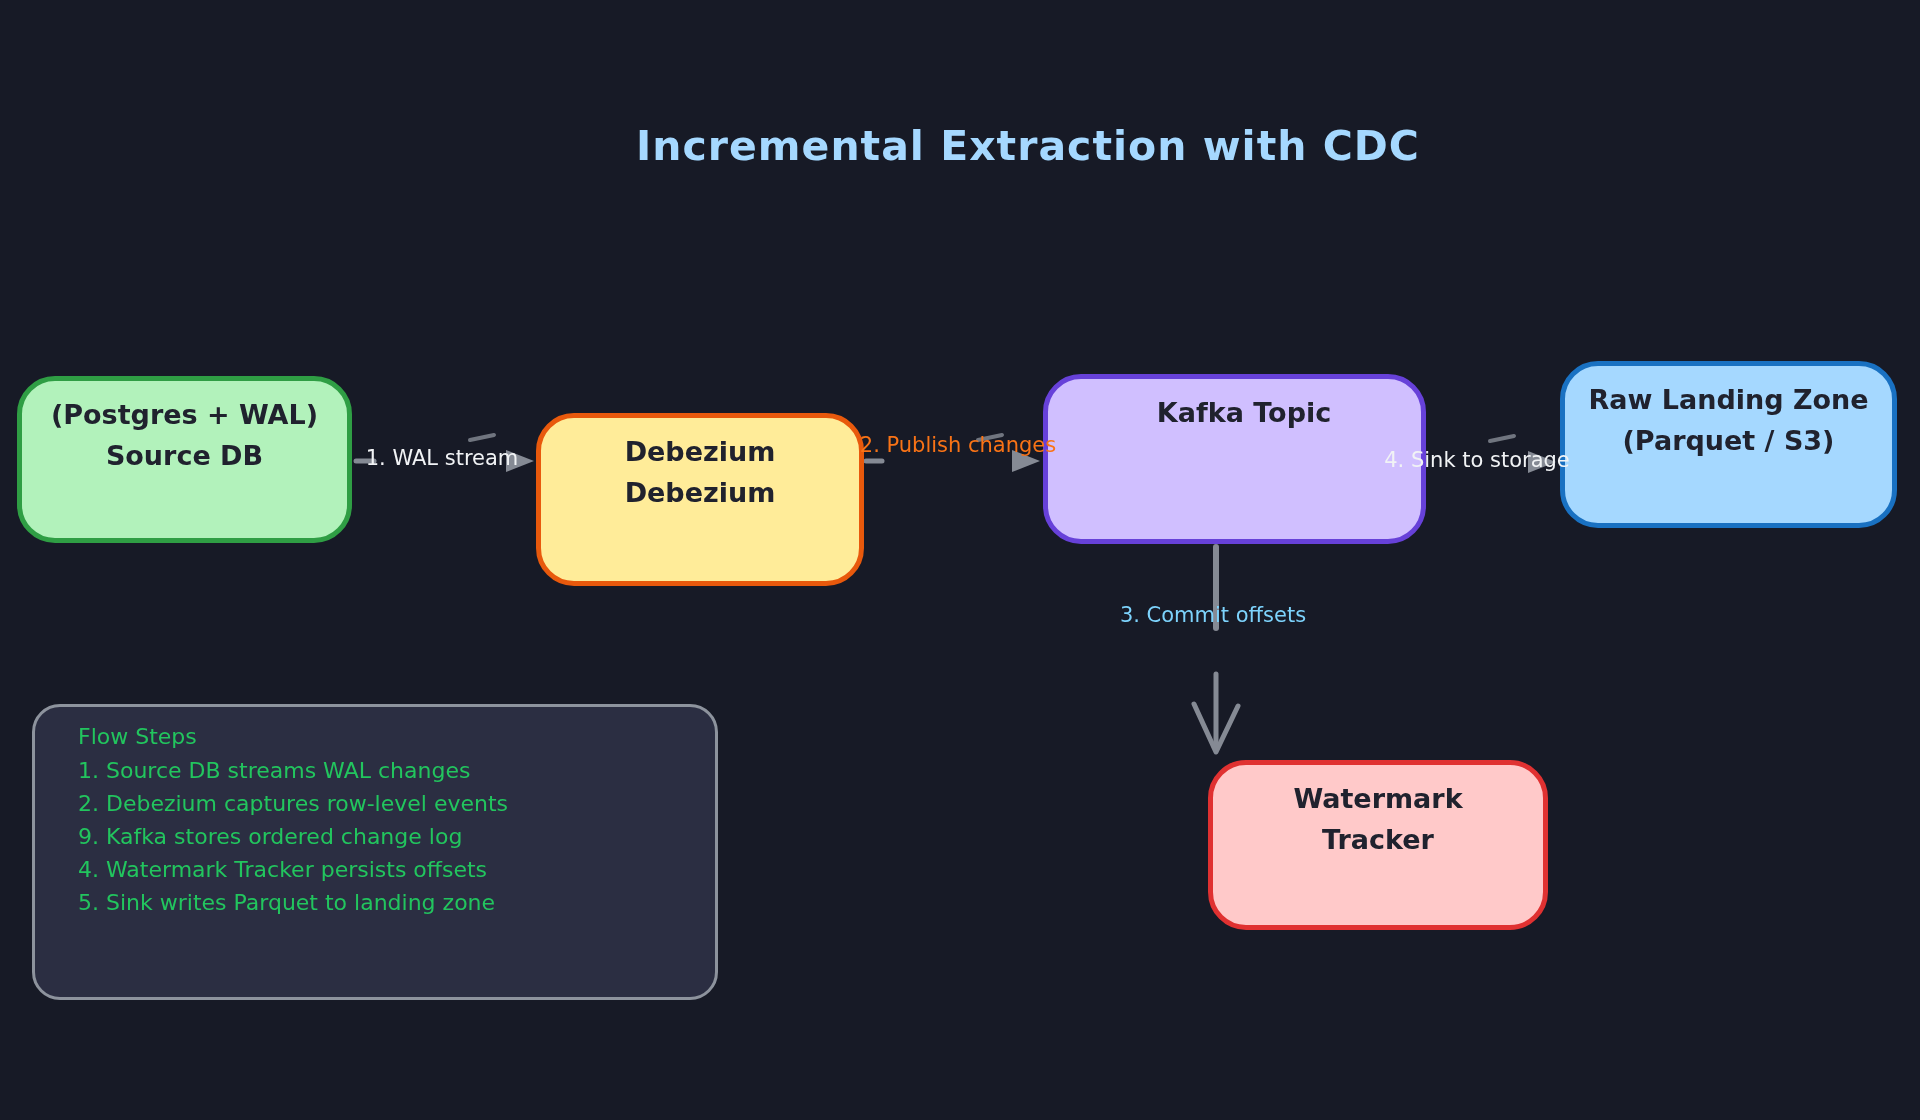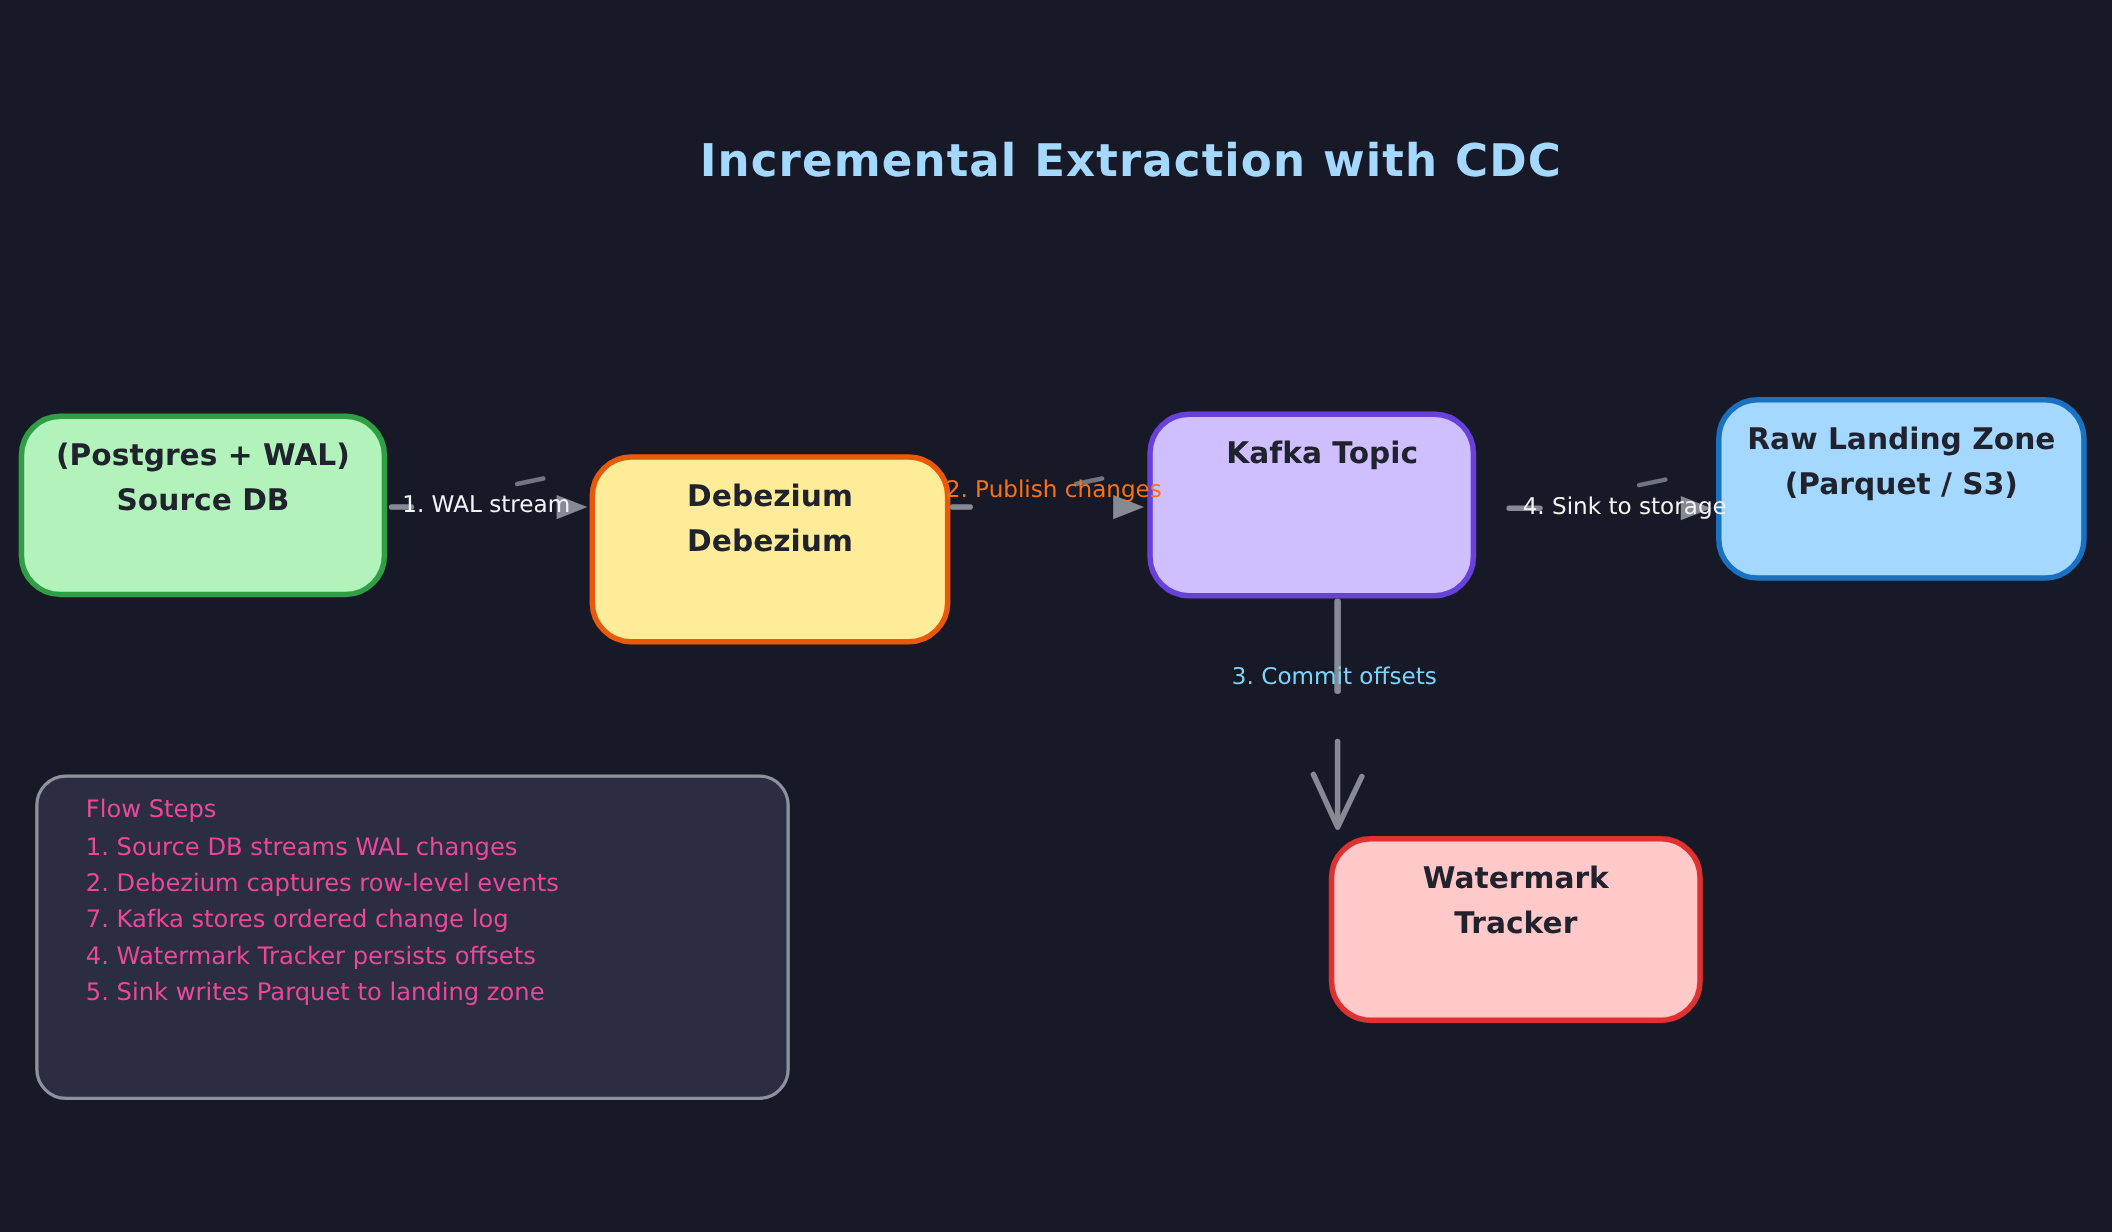--- a/index.html
+++ b/index.html
@@ -29,21 +29,21 @@
   .panel-heading{font-size:22px;line-height:34px;white-space:nowrap;}
   .panel-item{font-size:22px;line-height:33px;white-space:nowrap;}
   .edge-label{
     position:absolute;transform:translateX(-50%);
     font-size:21px;white-space:nowrap;
   }
   .arrow-layer{position:absolute;left:0;top:0;pointer-events:none;}
   
   .node-source   {left:17px;  top:376px; width:335px; height:167px;}
   .node-debezium {left:536px; top:374px; width:328px; height:173px;margin-top:39px;}
-  .node-kafka    {left:1043px;top:374px; width:299px; height:170px;padding-left:19px;}
+  .node-kafka    {left:1043px;top:374px; width:383px; height:170px;padding-left:19px;}
   .node-landing  {left:1560px;top:361px; width:337px; height:167px;}
   .node-watermark{left:1208px;top:760px; width:340px; height:170px;}
 </style>
 </head>
 <body style="background: rgb(23, 26, 38);">
 
 <div class="diagram-title" style="color: rgb(165, 216, 255);">Incremental Extraction with CDC</div>
 
 <svg class="arrow-layer" width="1920" height="1120" viewBox="0 0 1920 1120">
 
@@ -86,20 +86,20 @@
 <div class="node node-watermark" style="border-color: rgb(224, 49, 49); background-color: rgb(255, 201, 201);">
   <div class="node-line">Watermark</div>
   <div class="node-line">Tracker</div>
 </div>
 
 <div class="edge-label" style="left: 442px; top: 446px; color: rgb(241, 243, 245);">1. WAL stream</div>
 <div class="edge-label" style="left: 958px; top: 433px; color: #f97316;">2. Publish changes</div>
 <div class="edge-label" style="left: 1477px; top: 448px; color: rgb(241, 243, 245);">4. Sink to storage</div>
 <div class="edge-label" style="left: 1213px; top: 603px; color: #7dd3fc;">3. Commit offsets</div>
 
-<div class="panel" style="background-color: rgb(43, 46, 66); border-color: rgb(141, 147, 157); color: #ec4899; padding-left: 43px;">
+<div class="panel" style="background-color: rgb(43, 46, 66); border-color: rgb(141, 147, 157); color: #22c55e; padding-left: 43px;">
   <div class="panel-heading">Flow Steps</div>
   <div class="panel-item">1. Source DB streams WAL changes</div>
   <div class="panel-item">2. Debezium captures row-level events</div>
-  <div class="panel-item">7. Kafka stores ordered change log</div>
+  <div class="panel-item">9. Kafka stores ordered change log</div>
   <div class="panel-item">4. Watermark Tracker persists offsets</div>
   <div class="panel-item">5. Sink writes Parquet to landing zone</div>
 </div>
 
 </body></html>

